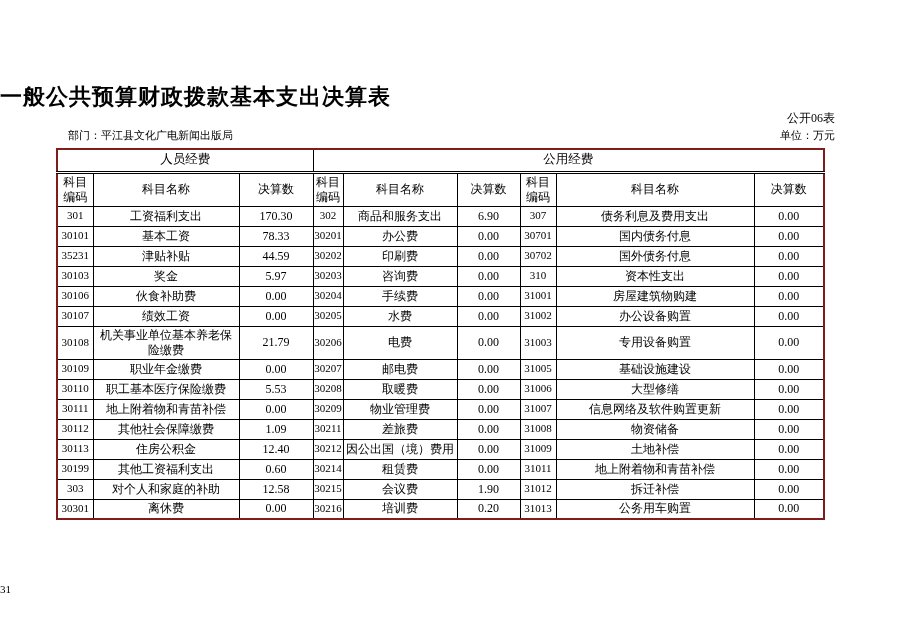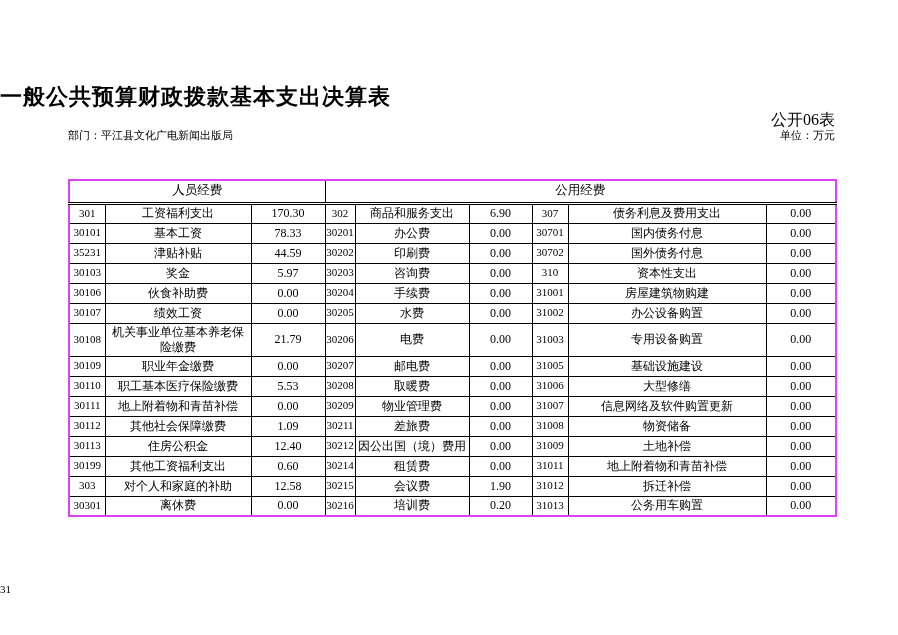--- a/index.html
+++ b/index.html
@@ -20,41 +20,40 @@
     width: 100%;
     font-family: "Liberation Sans", "DejaVu Sans", sans-serif;
     font-weight: bold;
     font-size: 22px;
     letter-spacing: 1px;
   }
   .form-code {
     position: absolute;
     top: 110px;
     right: 63px;
-    font-size: 16px;
+    font-size: 12px;
   }
   .meta-line {
     position: absolute;
     top: 128px;
     left: 68px;
     right: 63px;
     display: flex;
     justify-content: space-between;
     font-size: 11px;
   }
   table.budget {
     position: absolute;
     top: 148px;
-    left: 68px;
+    left: 56px;
     width: 767px;
     border-collapse: collapse;
     table-layout: fixed;
     font-size: 12px;
-    border: 2px solid #d946ef;
-    margin-top: 31px;
+    border: 2px solid #7f1d1d;
   }
   table.budget th, table.budget td {
     border: 1px solid #000;
     text-align: center;
     vertical-align: middle;
     padding: 1px 2px;
     font-weight: normal;
     line-height: 1.25;
     overflow: hidden;
   }
@@ -105,20 +104,31 @@
         <col style="width:63px">
       <col style="width:36px">
         <col style="width:198px">
         <col style="width:70px">
     </colgroup>
     <thead>
       <tr class="group-row">
         <th colspan="3">人员经费</th>
         <th colspan="6">公用经费</th>
       </tr>
+      <tr class="col-row">
+        <th>科目编码</th>
+        <th>科目名称</th>
+        <th>决算数</th>
+        <th>科目编码</th>
+        <th>科目名称</th>
+        <th>决算数</th>
+        <th>科目编码</th>
+        <th>科目名称</th>
+        <th>决算数</th>
+      </tr>
     </thead>
     <tbody id="table-body">
         <tr>
           <td>301</td>
           <td>工资福利支出</td>
           <td>170.30</td>
           <td>302</td>
           <td>商品和服务支出</td>
           <td>6.90</td>
           <td>307</td>

